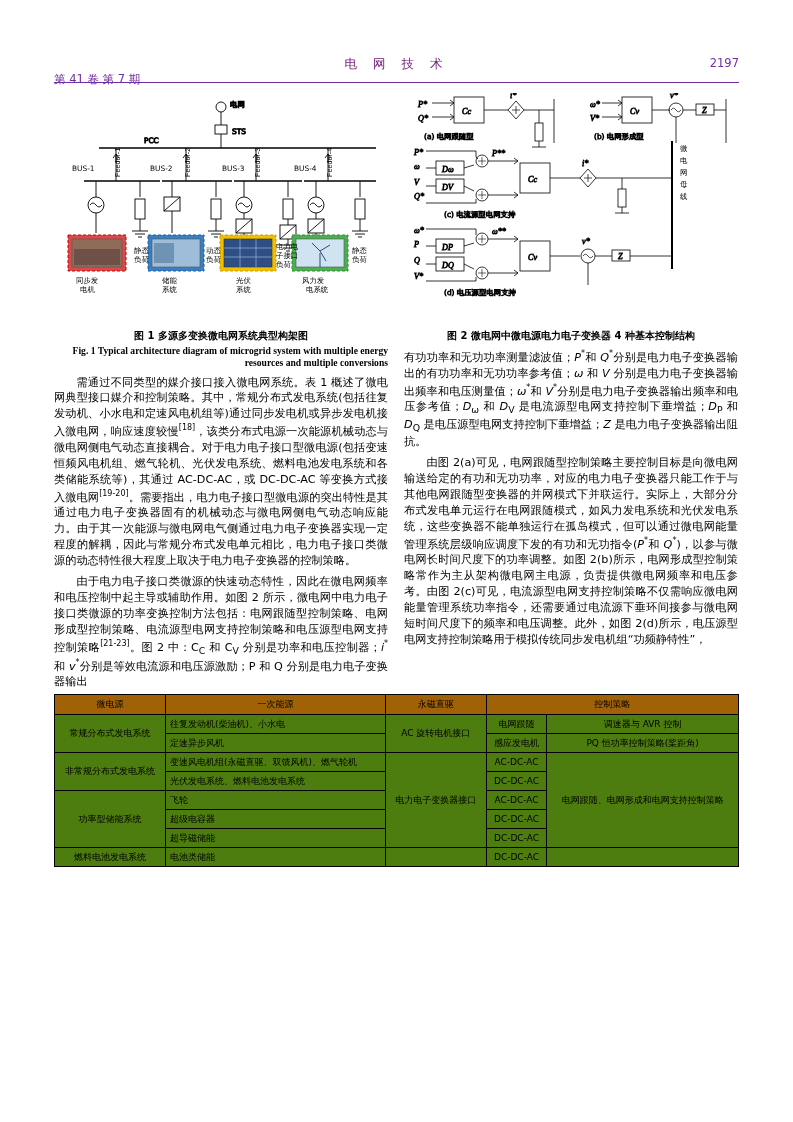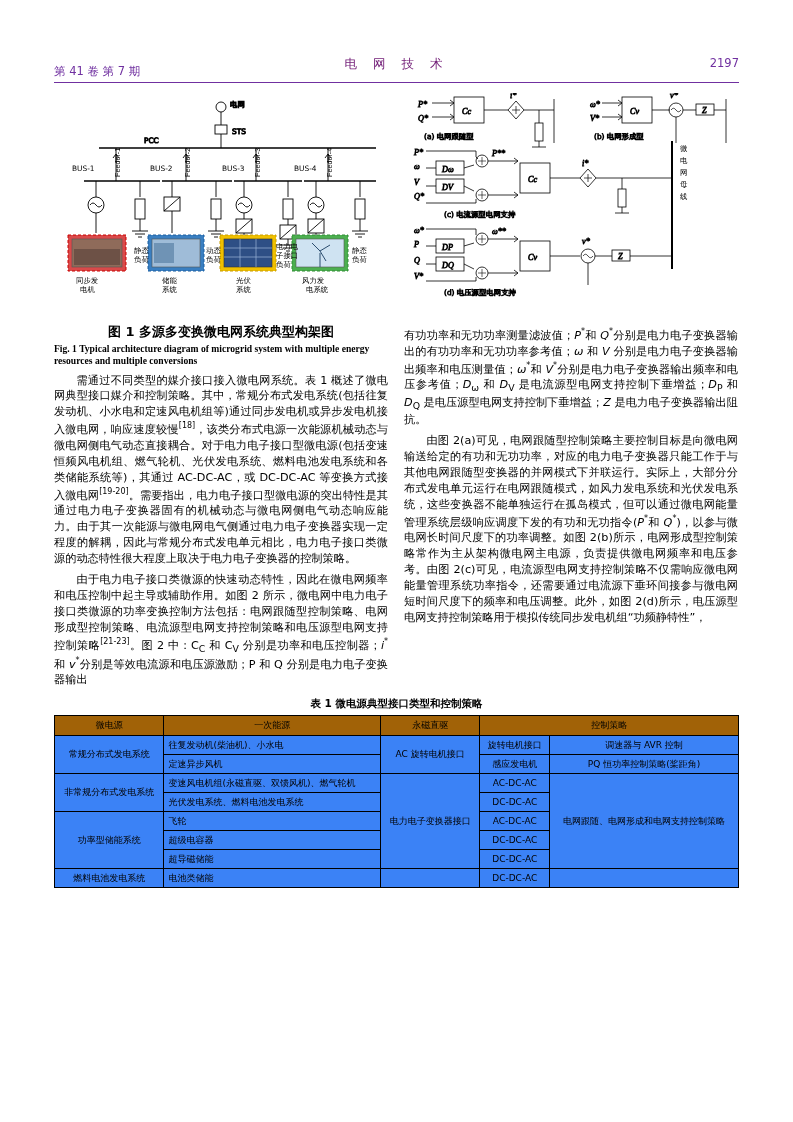--- a/index.html
+++ b/index.html
@@ -3,49 +3,49 @@
 <meta charset="utf-8">
 <style>
   html,body{margin:0;padding:0;background:#b0b0b0;}
   body{font-family:"Liberation Serif",serif;}
   .page{
     position:relative;width:793px;height:1122px;background:#fff;margin:0 auto;
     box-sizing:border-box;padding:56px 54px 40px 54px;
   }
   
   .hdr{position:relative;height:26px;border-bottom:1px solid #7030a0;}
-  .hdr .left{position:absolute;left:0;top:8px;color:#7030a0;font-size:11.5px;font-family:"DejaVu Sans",sans-serif;}
+  .hdr .left{position:absolute;left:0;top:16px;color:#7030a0;font-size:11.5px;font-family:"DejaVu Sans",sans-serif;}
   .hdr .mid{position:absolute;left:50%;transform:translateX(-50%);top:0;color:#701a75;font-size:12.5px;letter-spacing:6px;font-family:"DejaVu Sans",sans-serif;}
   .hdr .right{position:absolute;right:0;top:0;color:#7030a0;font-size:11.5px;font-family:"DejaVu Sans",sans-serif;text-align:right;}
 
   
   .cols{display:flex;gap:16px;margin-top:10px;}
   .col{width:334px;}
   .fig-box{width:100%;}
-  .cap-cn{font-size:13px;text-align:center;font-family:"DejaVu Sans",sans-serif;margin-top:2px;font-weight:bold;}
-  .cap-en{font-size:9.6px;text-align:left;font-family:"Liberation Serif",serif;font-weight:bold;line-height:1.28;margin-top:2px;}
+  .cap-cn{font-size:10px;text-align:center;font-family:"DejaVu Sans",sans-serif;margin-top:8px;font-weight:bold;}
+  .cap-en{font-size:9.6px;text-align:right;font-family:"Liberation Serif",serif;font-weight:bold;line-height:1.28;margin-top:2px;}
   p.body{
     font-size:11.2px;line-height:1.42;text-align:justify;text-indent:2em;margin:5px 0 0 0;
     font-family:"DejaVu Sans",sans-serif;
   }
   p.body.noind{text-indent:0;}
   sup{font-size:8px;}
 
   
   svg{display:block;}
   .lbl{font-family:"DejaVu Sans",sans-serif;font-size:7.4px;}
   .lbl-en{font-family:"Liberation Sans",sans-serif;font-size:7.2px;}
   .ital{font-family:"Liberation Serif",serif;font-style:italic;font-size:8.2px;}
 
   
   .tbl-title-cn{text-align:center;font-size:10.5px;font-weight:bold;font-family:"DejaVu Sans",sans-serif;margin-top:9px;}
   .tbl-title-en{text-align:center;font-size:9.6px;font-weight:bold;font-family:"Liberation Serif",serif;margin-top:1px;}
   table.t1{width:100%;border-collapse:collapse;margin-top:4px;font-family:"DejaVu Sans",sans-serif;font-size:9px;}
   table.t1 th{background:#a16207;border:1px solid #000;padding:3px 2px;font-weight:normal;text-align:center;}
-  table.t1 td{background:#3b82f6;border:1px solid #000;padding:2.5px 4px;text-align:left;}
+  table.t1 td{background:#4d7c0f;border:1px solid #000;padding:2.5px 4px;text-align:left;}
   table.t1 td.c{text-align:center;}
 </style>
 </head>
 <body>
 
 <div class="page">
 
   <div class="hdr">
     <div class="left">第 41 卷  第 7 期</div>
     <div class="mid">电 网 技 术</div>
@@ -346,45 +346,45 @@
             <text class="lbl" x="40" y="202" font-size="8">(d) 电压源型电网支持</text>
 
           </g>
           <text class="lbl" x="276" y="58" font-size="8">微</text>
           <text class="lbl" x="276" y="70" font-size="8">电</text>
           <text class="lbl" x="276" y="82" font-size="8">网</text>
           <text class="lbl" x="276" y="94" font-size="8">母</text>
           <text class="lbl" x="276" y="106" font-size="8">线</text>
         </svg>
 
+        <div class="cap-cn">图 2   微电网中微电源电力电子变换器 4 种基本控制结构</div>
       </div>
 
       <p class="body noind">有功功率和无功功率测量滤波值；<i>P</i><sup>*</sup>和 <i>Q</i><sup>*</sup>分别是电力电子变换器输出的有功功率和无功功率参考值；<i>ω</i> 和 <i>V</i> 分别是电力电子变换器输出频率和电压测量值；<i>ω</i><sup>*</sup>和 <i>V</i><sup>*</sup>分别是电力电子变换器输出频率和电压参考值；<i>D</i><sub>ω</sub> 和 <i>D</i><sub>V</sub> 是电流源型电网支持控制下垂增益；<i>D</i><sub>P</sub> 和 <i>D</i><sub>Q</sub> 是电压源型电网支持控制下垂增益；<i>Z</i> 是电力电子变换器输出阻抗。</p>
 
       <p class="body">由图 2(a)可见，电网跟随型控制策略主要控制目标是向微电网输送给定的有功和无功功率，对应的电力电子变换器只能工作于与其他电网跟随型变换器的并网模式下并联运行。实际上，大部分分布式发电单元运行在电网跟随模式，如风力发电系统和光伏发电系统，这些变换器不能单独运行在孤岛模式，但可以通过微电网能量管理系统层级响应调度下发的有功和无功指令(<i>P</i><sup>*</sup>和 <i>Q</i><sup>*</sup>)，以参与微电网长时间尺度下的功率调整。如图 2(b)所示，电网形成型控制策略常作为主从架构微电网主电源，负责提供微电网频率和电压参考。由图 2(c)可见，电流源型电网支持控制策略不仅需响应微电网能量管理系统功率指令，还需要通过电流源下垂环间接参与微电网短时间尺度下的频率和电压调整。此外，如图 2(d)所示，电压源型电网支持控制策略用于模拟传统同步发电机组“功频静特性”，</p>
     </div>
   </div>
 
   <div>
-    <div class="tbl-title-cn">表 1   微电源典型接口类型和控制策略</div>
     <table class="t1">
       <thead>
         <tr>
           <th>微电源</th>
           <th>一次能源</th>
           <th>永磁直驱</th>
           <th colspan="2">控制策略</th>
         </tr>
       </thead>
       <tbody>
         <tr>
           <td class="c" rowspan="2">常规分布式发电系统</td>
           <td>往复发动机(柴油机)、小水电</td>
           <td class="c" rowspan="2">AC 旋转电机接口</td>
-          <td class="c">旋转电机接口</td>
+          <td class="c">电网跟随</td>
           <td class="c">调速器与 AVR 控制</td>
         </tr>
         <tr>
           <td>定速异步风机</td>
           <td class="c">感应发电机</td>
           <td class="c">PQ 恒功率控制策略(桨距角)</td>
         </tr>
         <tr>
           <td class="c" rowspan="2">非常规分布式发电系统</td>
           <td>变速风电机组(永磁直驱、双馈风机)、燃气轮机</td>

